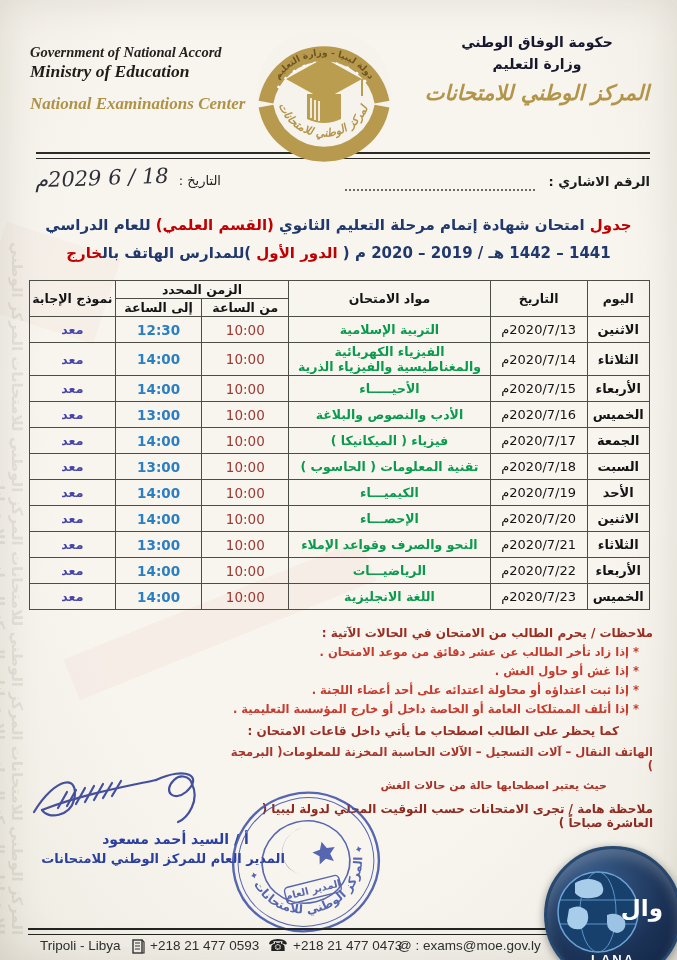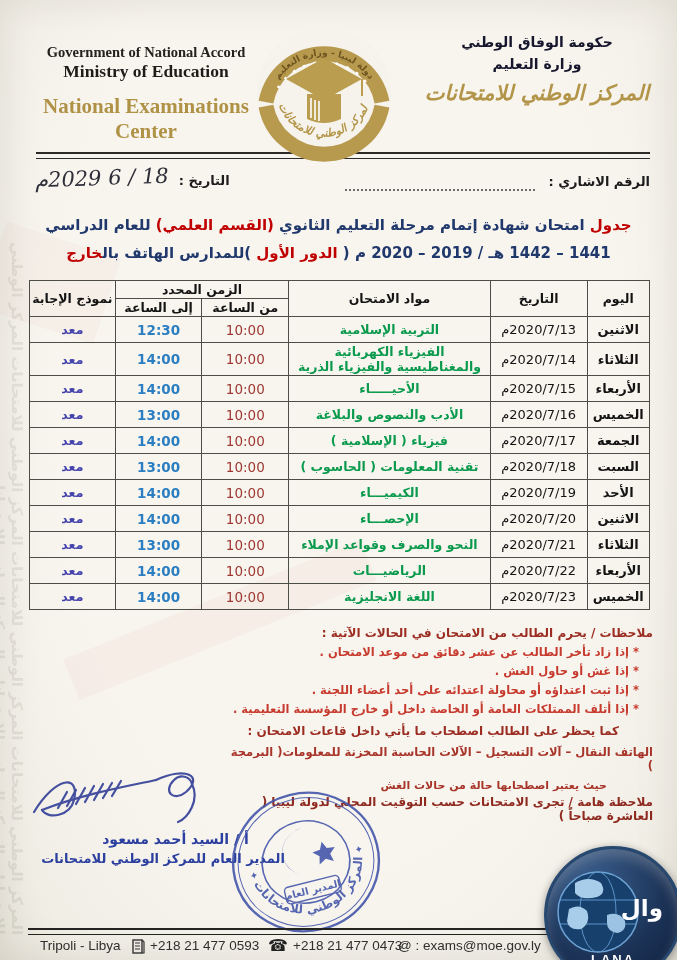--- a/index.html
+++ b/index.html
@@ -4,34 +4,34 @@
 <style>
   html,body{margin:0;padding:0;}
   body{width:677px;height:960px;background:#8a8a86;font-family:"DejaVu Sans",sans-serif;}
   #paper{position:relative;width:677px;height:960px;overflow:hidden;
     background:
       radial-gradient(ellipse at 50% 40%, #f8f5ef 60%, #f1eee6 88%, #e7e4da 100%);
     box-shadow:inset 0 0 40px rgba(120,115,100,.18);
     color:#1c1c1c;}
   .abs{position:absolute;}
   
-  .en-block{left:30px;top:44px;width:232px;text-align:center;font-family:"Liberation Serif",serif;}
+  .en-block{left:30px;top:44px;width:232px;font-family:"Liberation Serif",serif;font-style:italic;}
   .en-l1{font-size:14.5px;font-weight:bold;color:#23221f;}
   .en-l2{font-size:17.5px;font-weight:bold;color:#1d1c19;}
-  .en-l3{font-size:21px;font-weight:bold;color:#b09246;margin-top:12px;}
+  .en-l3{font-size:17px;font-weight:bold;color:#b09246;margin-top:12px;}
   .ar-block{left:412px;top:34px;width:250px;text-align:center;direction:rtl;}
   .ar-l1{font-size:14px;font-weight:bold;color:#16162c;}
   .ar-l2{font-size:14px;font-weight:bold;color:#16162c;margin-top:6px;}
   .ar-l3{font-size:21px;font-weight:bold;color:#b3954a;margin-top:8px;line-height:26px;font-family:"DejaVu Serif",serif;font-style:italic;}
   .rule-double{left:36px;top:152px;width:614px;height:4px;border-top:2px solid #2b2b27;border-bottom:1px solid #2b2b27;}
   
   .ref-label{right:27px;top:174px;font-size:13px;font-weight:bold;direction:rtl;}
   .ref-dots{right:142px;top:189px;width:190px;border-bottom:2px dotted #6b6b66;}
   .date-group{left:35px;top:166px;direction:rtl;display:flex;align-items:baseline;gap:10px;}
-  .date-label{font-size:13px;font-weight:bold;}
+  .date-label{font-size:13px;font-weight:normal;}
   .date-value{font-family:"DejaVu Serif",serif;font-style:italic;font-size:21px;color:#2e2e38;letter-spacing:2px;transform:rotate(-2deg);}
   
   .title-line{left:0;width:677px;text-align:center;direction:rtl;font-weight:bold;font-size:15px;}
   .t1{top:216px;} .t2{top:244px;}
   .navy{color:#20386b;} .red{color:#c00000;}
   
   #exam-table{position:absolute;left:29px;top:280px;border-collapse:collapse;direction:rtl;table-layout:fixed;width:621px;}
   #exam-table th,#exam-table td{border:1px solid #4d4d47;text-align:center;vertical-align:middle;padding:1px 2px;}
   #exam-table thead th{font-size:12.5px;color:#141414;font-weight:bold;}
   .col-day{width:62px;} .col-date{width:96px;} .col-subj{width:200px;} .col-from{width:86px;} .col-to{width:86px;} .col-model{width:85px;}
@@ -42,21 +42,21 @@
   td.from{color:#9e3732;font-weight:normal;font-size:13.5px;}
   td.to{color:#2b7ec1;font-weight:bold;font-size:13.5px;margin-top:43px;}
   td.model{color:#4343ab;font-weight:bold;font-size:12.5px;}
   
   .notes{right:24px;top:626px;width:430px;direction:rtl;text-align:right;}
   .notes-heading{color:#9c2d22;font-weight:bold;font-size:12px;}
   .note-item{color:#c73a2e;font-weight:bold;font-size:11.5px;margin:5px 14px 0 0;}
   .ban-heading{color:#9c2d22;font-weight:bold;font-size:12px;margin:8px 34px 0 0;}
   .ban-line{color:#a8352a;font-weight:bold;font-size:11.5px;margin-top:7px;}
   .ban-note{color:#a8352a;font-weight:bold;font-size:11px;margin:6px 46px 0 0;}
-  .important{color:#8f2a20;font-weight:bold;font-size:12px;margin-top:3px;}
+  .important{color:#8f2a20;font-weight:bold;font-size:12px;margin-top:10px;}
   
   .sig-name{left:58px;top:831px;width:235px;text-align:center;direction:rtl;color:#2b3f9f;font-weight:bold;font-size:14px;}
   .sig-title{left:8px;top:851px;width:310px;text-align:center;direction:rtl;color:#2b3f9f;font-weight:bold;font-size:13px;}
   #stamp{left:226px;top:786px;transform:rotate(-14deg);opacity:.88;}
   
   .footer-rule{left:28px;top:928px;width:621px;height:4px;border-top:2.5px solid #232320;border-bottom:1px solid #232320;}
   .ft{top:938px;font-size:13.5px;color:#2e2e2c;font-family:"Liberation Sans",sans-serif;}
   .ft-loc{left:40px;}
   .ft-fax-num{left:150px;}
   .ft-phone-glyph{left:268px;top:936px;font-size:16px;color:#222;}
@@ -183,21 +183,21 @@
           <td class="day">الخميس</td>
           <td class="date">2020/7/16م</td>
           <td class="subject">الأدب والنصوص والبلاغة</td>
           <td class="from">10:00</td>
           <td class="to">13:00</td>
           <td class="model">معد</td>
         </tr>
         <tr>
           <td class="day">الجمعة</td>
           <td class="date">2020/7/17م</td>
-          <td class="subject">فيزياء ( الإسلامية )</td>
+          <td class="subject">فيزياء ( الميكانيكا )</td>
           <td class="from">10:00</td>
           <td class="to">14:00</td>
           <td class="model">معد</td>
         </tr>
         <tr>
           <td class="day">السبت</td>
           <td class="date">2020/7/18م</td>
           <td class="subject">تقنية المعلومات ( الحاسوب )</td>
           <td class="from">10:00</td>
           <td class="to">13:00</td>

